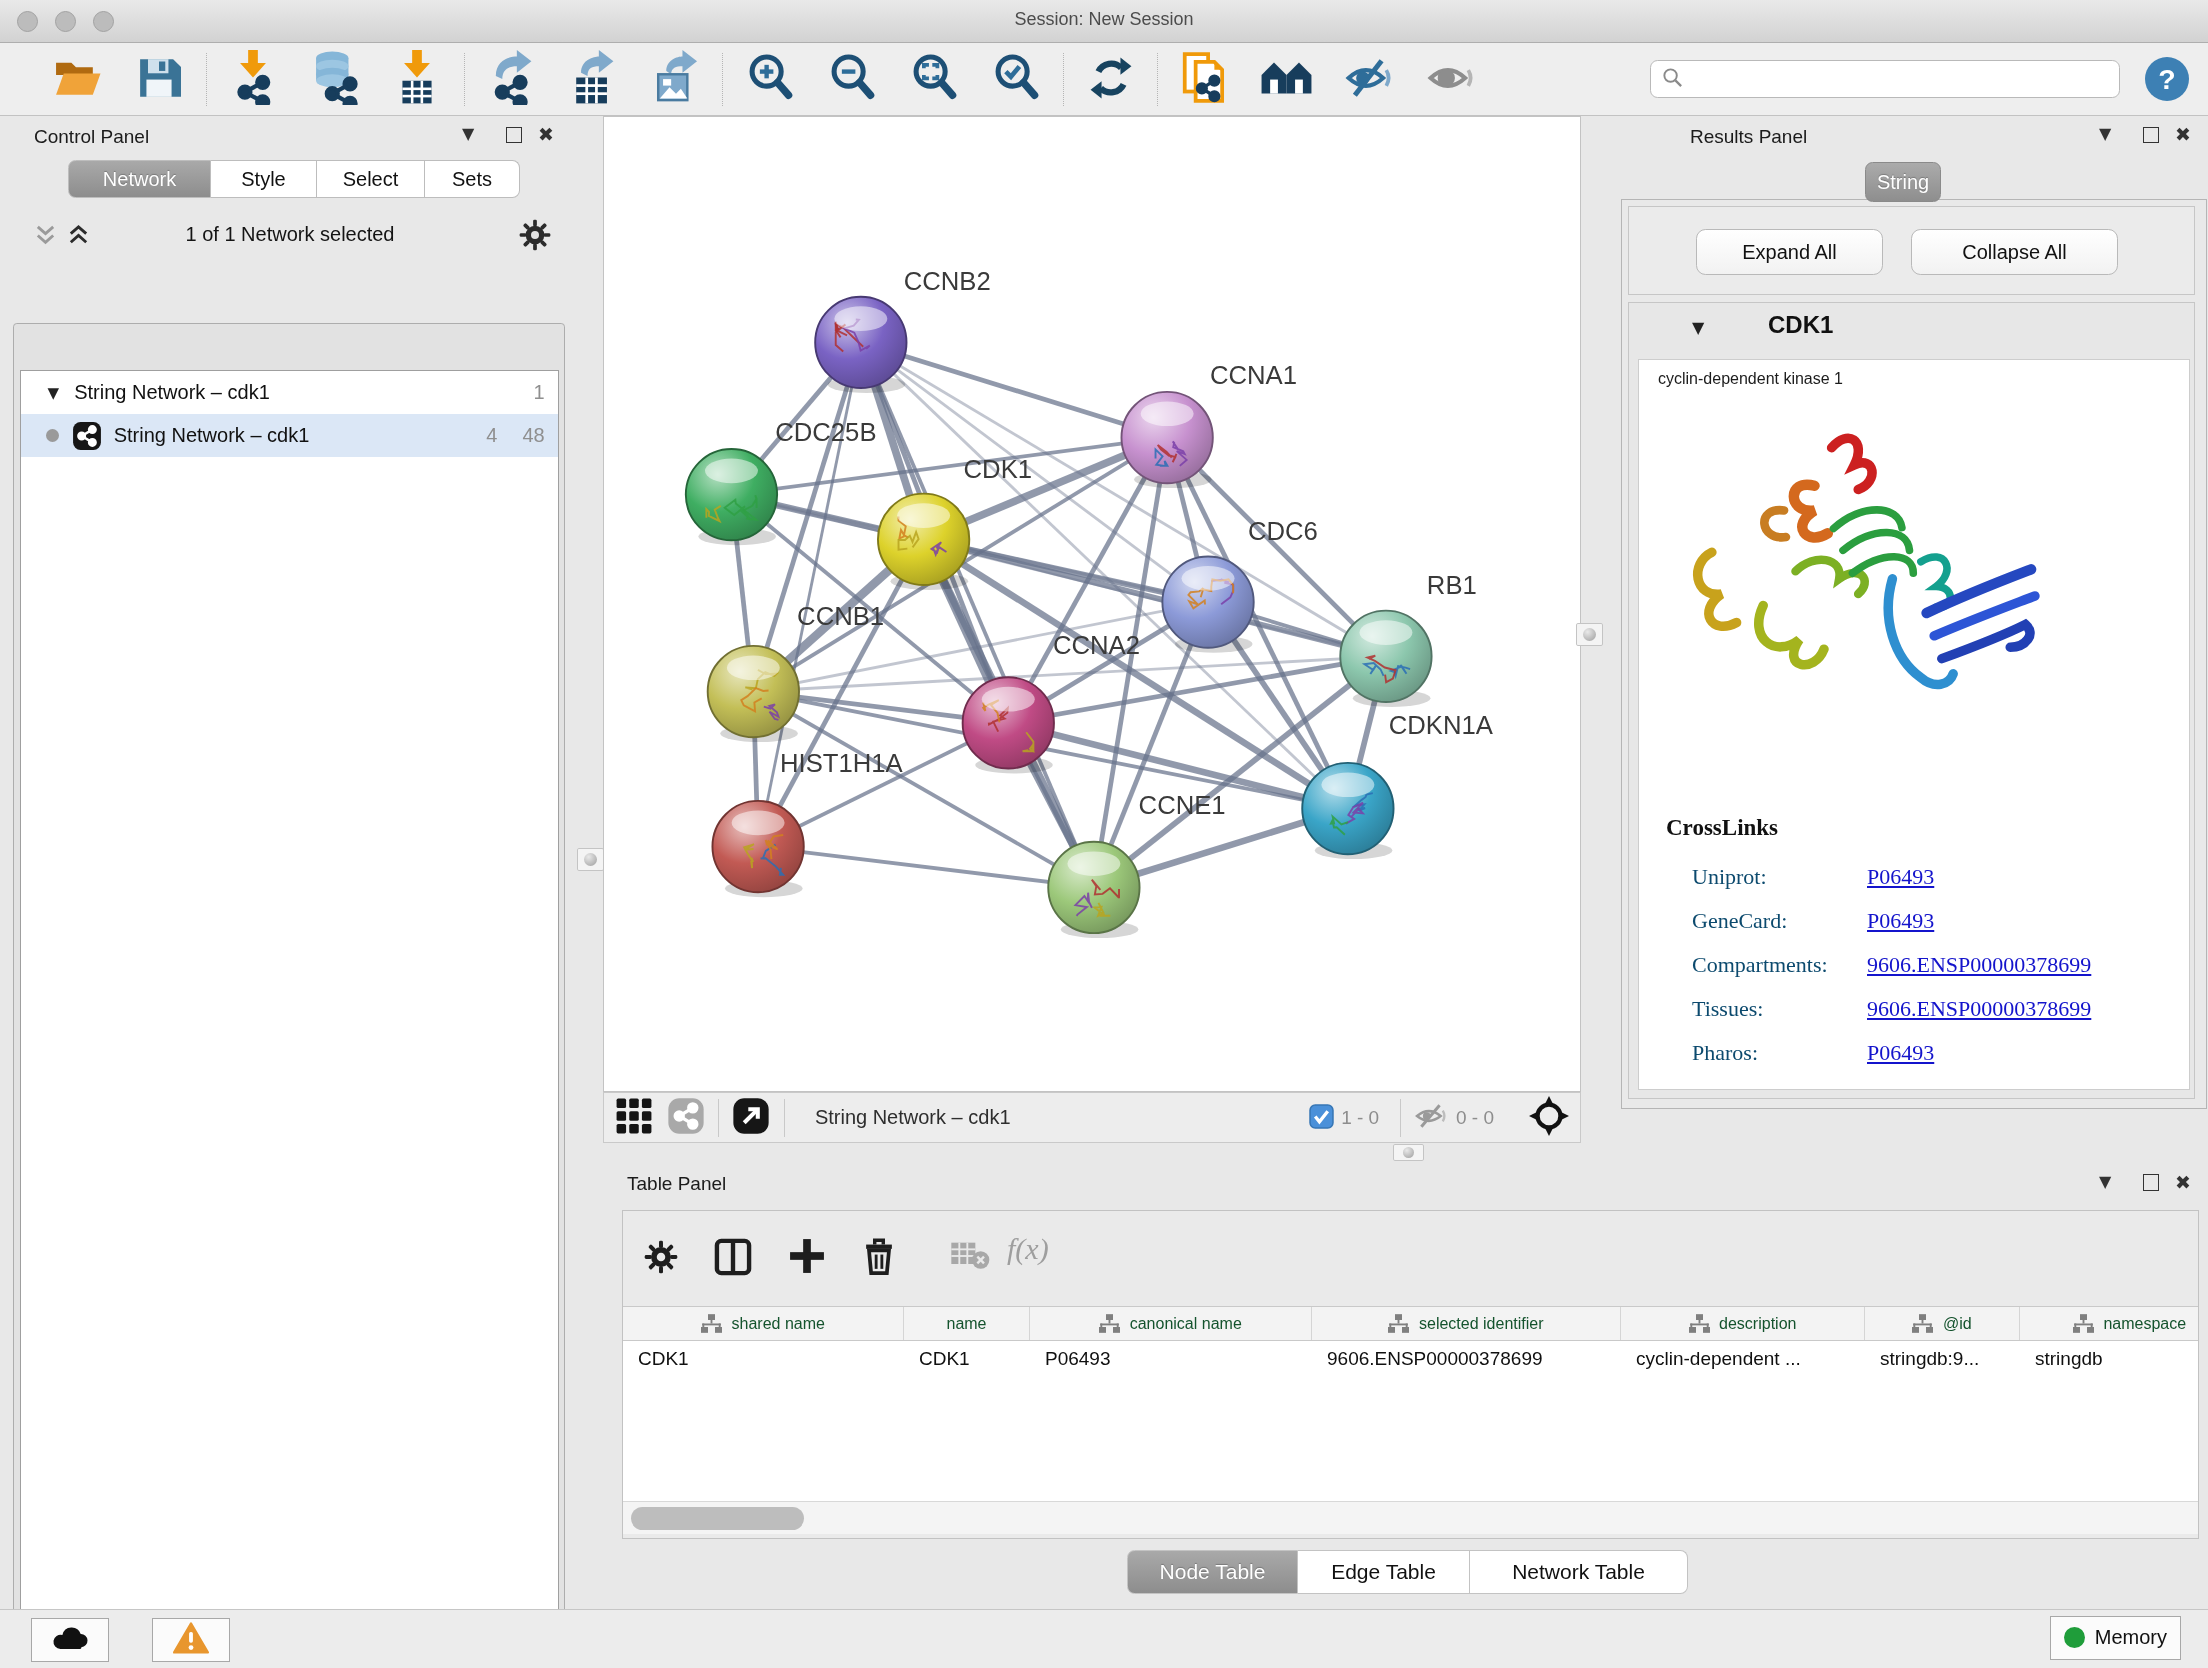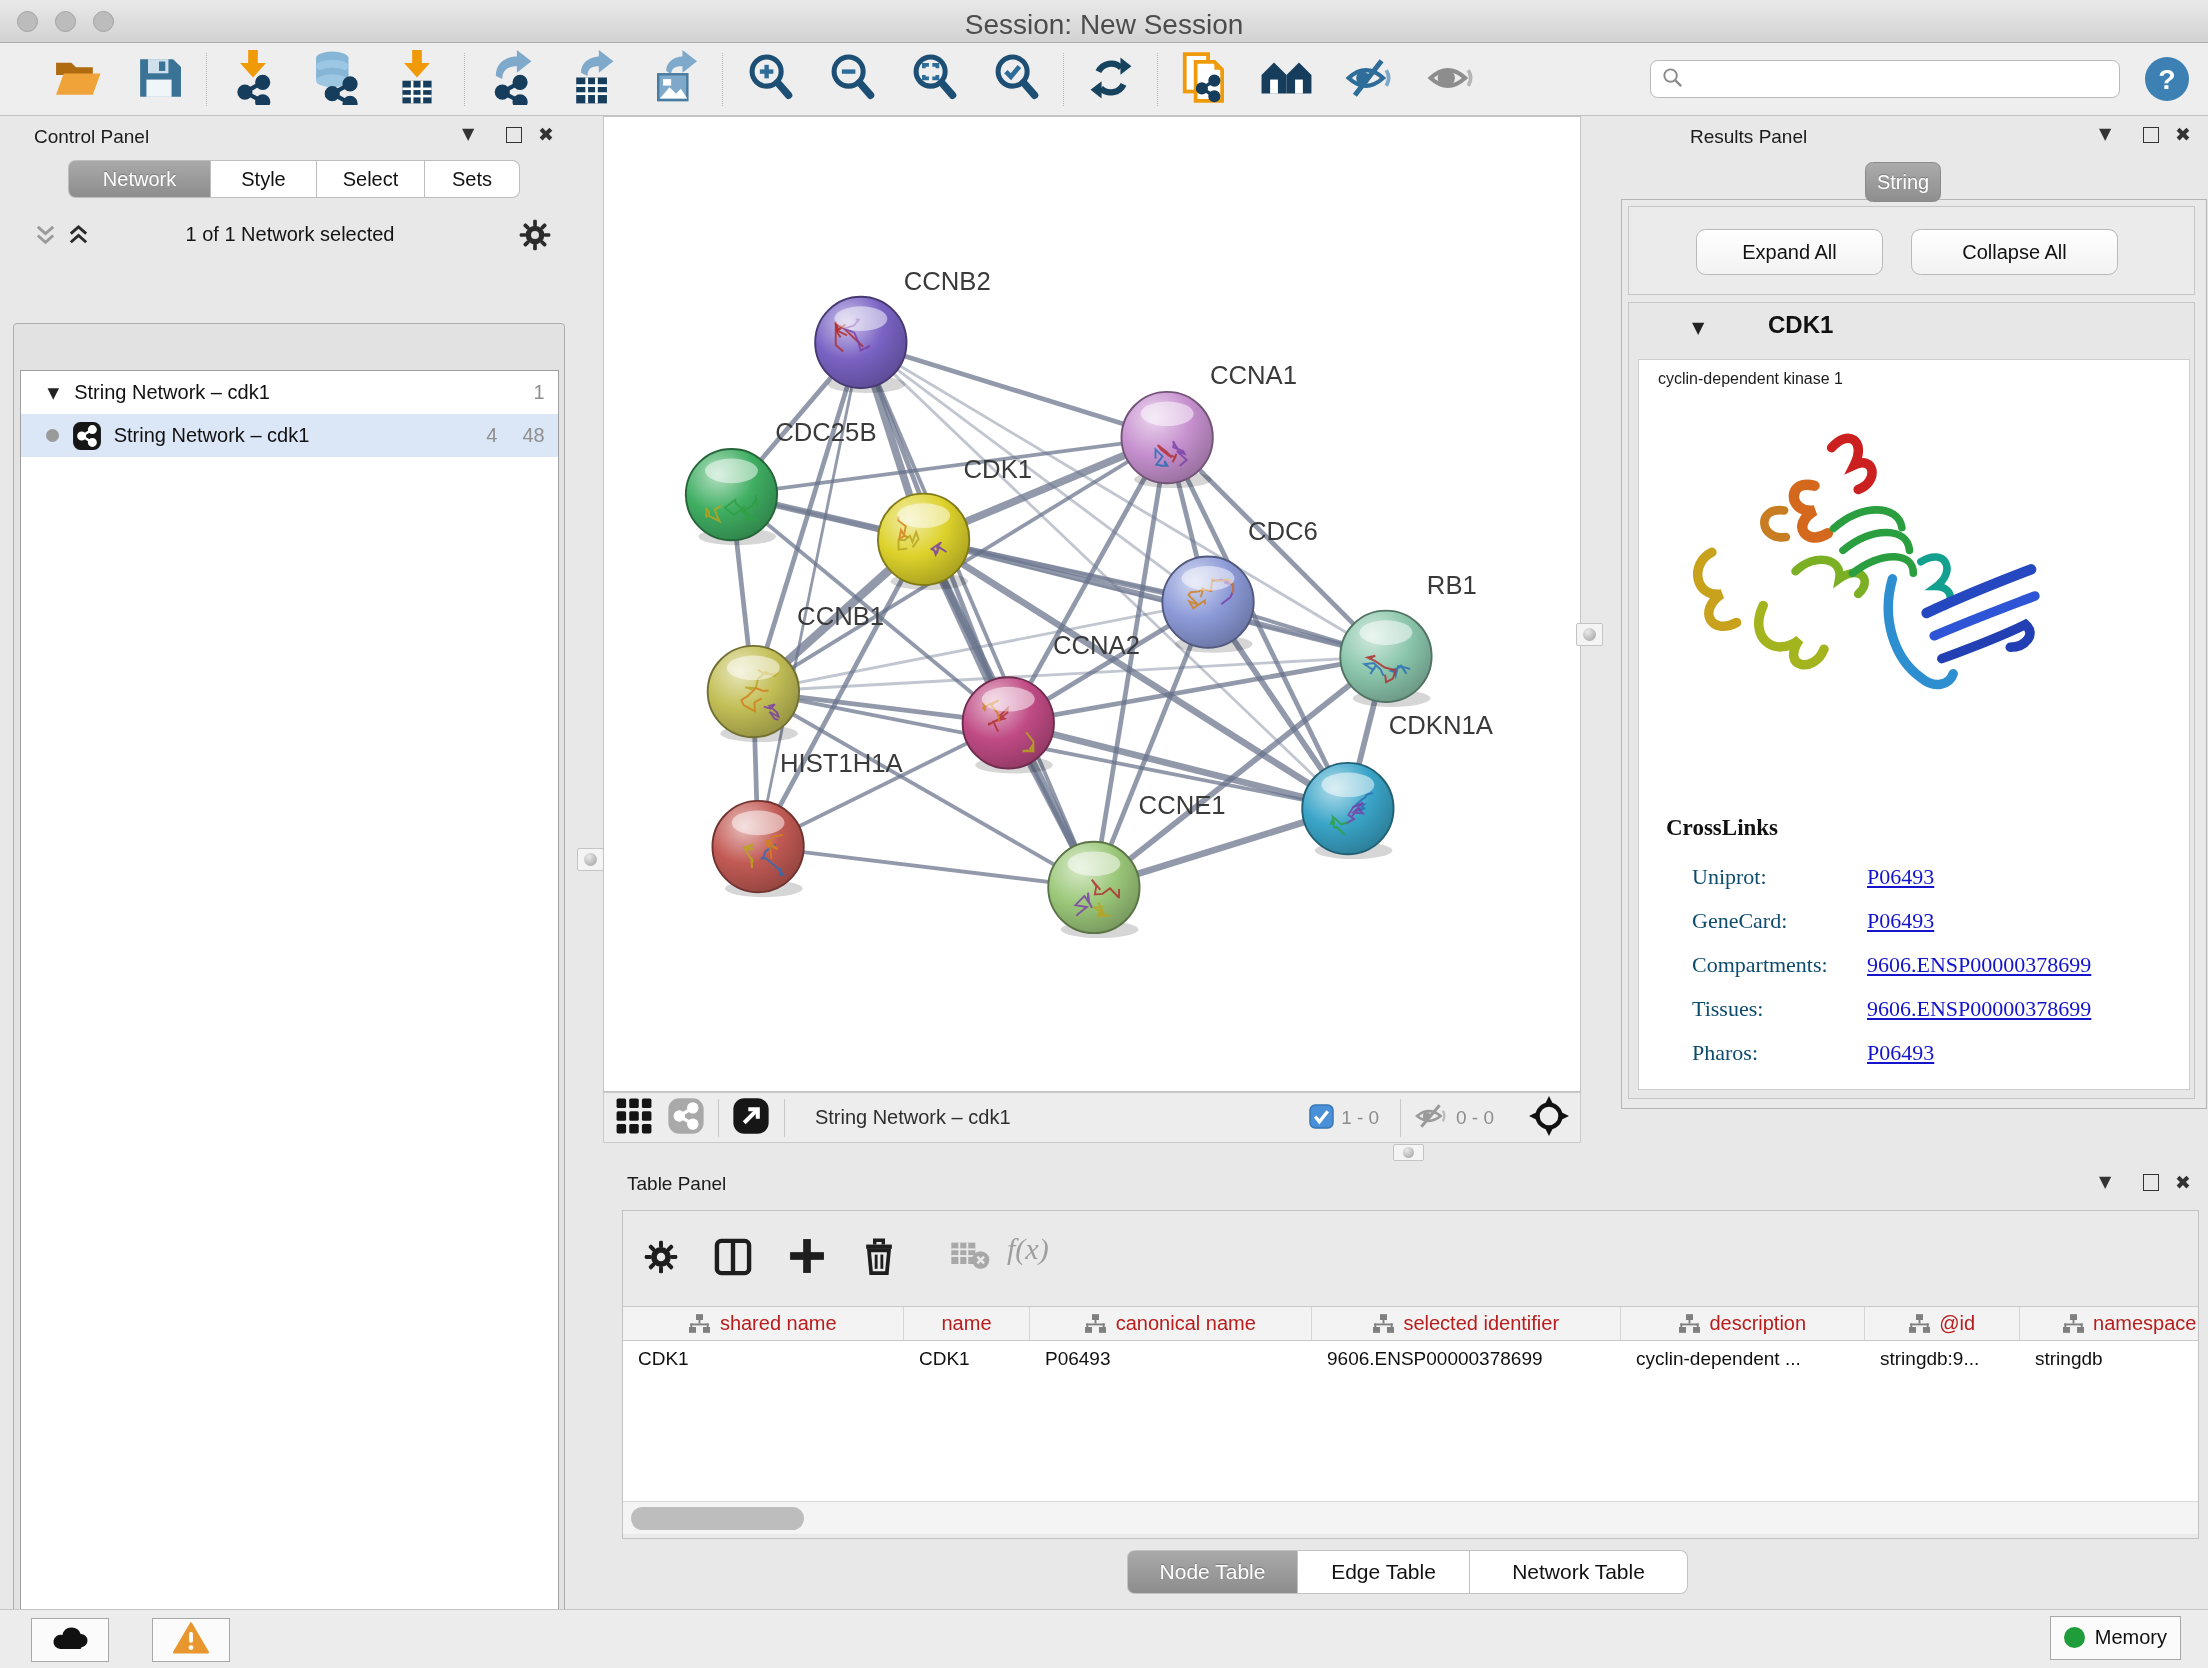--- a/index.html
+++ b/index.html
@@ -3,21 +3,21 @@
 <meta charset="utf-8">
 <style>
   html,body{margin:0;padding:0;width:2208px;height:1668px;overflow:hidden;
     font-family:"Liberation Sans",sans-serif;background:#e8e8e8;position:relative;}
   .abs{position:absolute;}
   .uni{font-family:"DejaVu Sans",sans-serif;}
   
   #titlebar{left:0;top:0;width:2208px;height:42px;
     background:linear-gradient(#e9e9e9,#d2d2d2);border-bottom:1px solid #aeaeae;}
   .traffic{width:19px;height:19px;border-radius:50%;background:#bcbcbc;border:1px solid #a2a2a2;top:10.5px;}
-  #win-title{width:100%;text-align:center;top:8.6px;font-size:28px;color:#4c4c4c;}
+  #win-title{width:100%;text-align:center;top:8.6px;font-size:18px;color:#4c4c4c;}
   
   #toolbar{left:0;top:43px;width:2208px;height:73px;background:#eeeeee;
     border-bottom:1px solid #c2c2c2;display:flex;align-items:center;padding-left:36px;box-sizing:border-box;}
   .tb-btn{width:82px;height:61px;display:flex;align-items:center;justify-content:center;flex:0 0 auto;}
   .tb-sep{width:0;height:53px;border-left:1.9px dotted #b5b5b5;margin:0 5.7px;flex:0 0 auto;}
   #search-box{margin-left:auto;margin-right:25px;width:470px;height:38px;background:#fff;
     border:1px solid #b9b9b9;border-radius:7.6px;display:flex;align-items:center;padding:0 9.5px;box-sizing:border-box;}
   #search-input{border:none;outline:none;flex:1;font-size:19px;font-family:"Liberation Sans",sans-serif;background:transparent;}
   #help-btn{width:44px;height:44px;border-radius:50%;background:#3d80b4;color:#fff;font-size:28.5px;font-weight:bold;
     display:flex;align-items:center;justify-content:center;margin-right:19px;flex:0 0 auto;}
@@ -56,21 +56,21 @@
     font-size:20px;color:#111;display:flex;align-items:center;justify-content:center;text-align:center;}
   #rp-secbox{left:1628px;top:302px;width:567px;height:797px;border:1px solid #c6c6c6;background:#e7e7e7;box-sizing:border-box;}
   #rp-white{left:1638px;top:359px;width:552px;height:731px;background:#fff;border:1px solid #cdcdcd;box-sizing:border-box;}
   .serif{font-family:"Liberation Serif",serif;}
   .xl-label{font-size:22px;color:#0c4a6e;}
   .xl-link{font-size:22px;color:#1414cc;text-decoration:underline;}
   
   #tp-box{left:622px;top:1210px;width:1577px;height:329px;background:#eaeaea;border:1px solid #c2c2c2;box-sizing:border-box;overflow:hidden;padding-left:48px;}
   #tp-header-row{position:absolute;left:0;top:95px;width:1577px;height:35px;background:#f3f3f3;
     border-top:1px solid #c9c9c9;border-bottom:1px solid #c9c9c9;display:flex;box-sizing:border-box;}
-  .th-cell{display:flex;align-items:center;justify-content:center;gap:9.5px;font-size:20px;color:#b91c1c;
+  .th-cell{display:flex;align-items:center;justify-content:center;gap:9.5px;font-size:16px;color:#14532d;
     border-right:1px solid #d5d5d5;box-sizing:border-box;overflow:hidden;white-space:nowrap;flex:0 0 auto;}
   #tp-datarow{position:absolute;left:0;top:130px;width:1577px;height:36px;background:#fff;display:flex;}
   .td-cell{font-size:19px;color:#101010;padding-left:15px;display:flex;align-items:center;
     box-sizing:border-box;overflow:hidden;white-space:nowrap;flex:0 0 auto;}
   #tp-white{position:absolute;left:0;top:166px;width:1577px;height:124px;background:#fff;}
   #tp-scroll{position:absolute;left:0;top:290px;width:1577px;height:32px;background:#f4f4f4;border-top:1px solid #d8d8d8;}
   #tp-thumb{position:absolute;left:7.6px;top:4.8px;width:173px;height:23px;background:#bdbdbd;border-radius:11.4px;}
   .bottom-tab{height:42px;display:flex;align-items:center;justify-content:center;font-size:21px;
     background:#fff;border:1px solid #c3c3c3;border-left:none;color:#111;}
   

